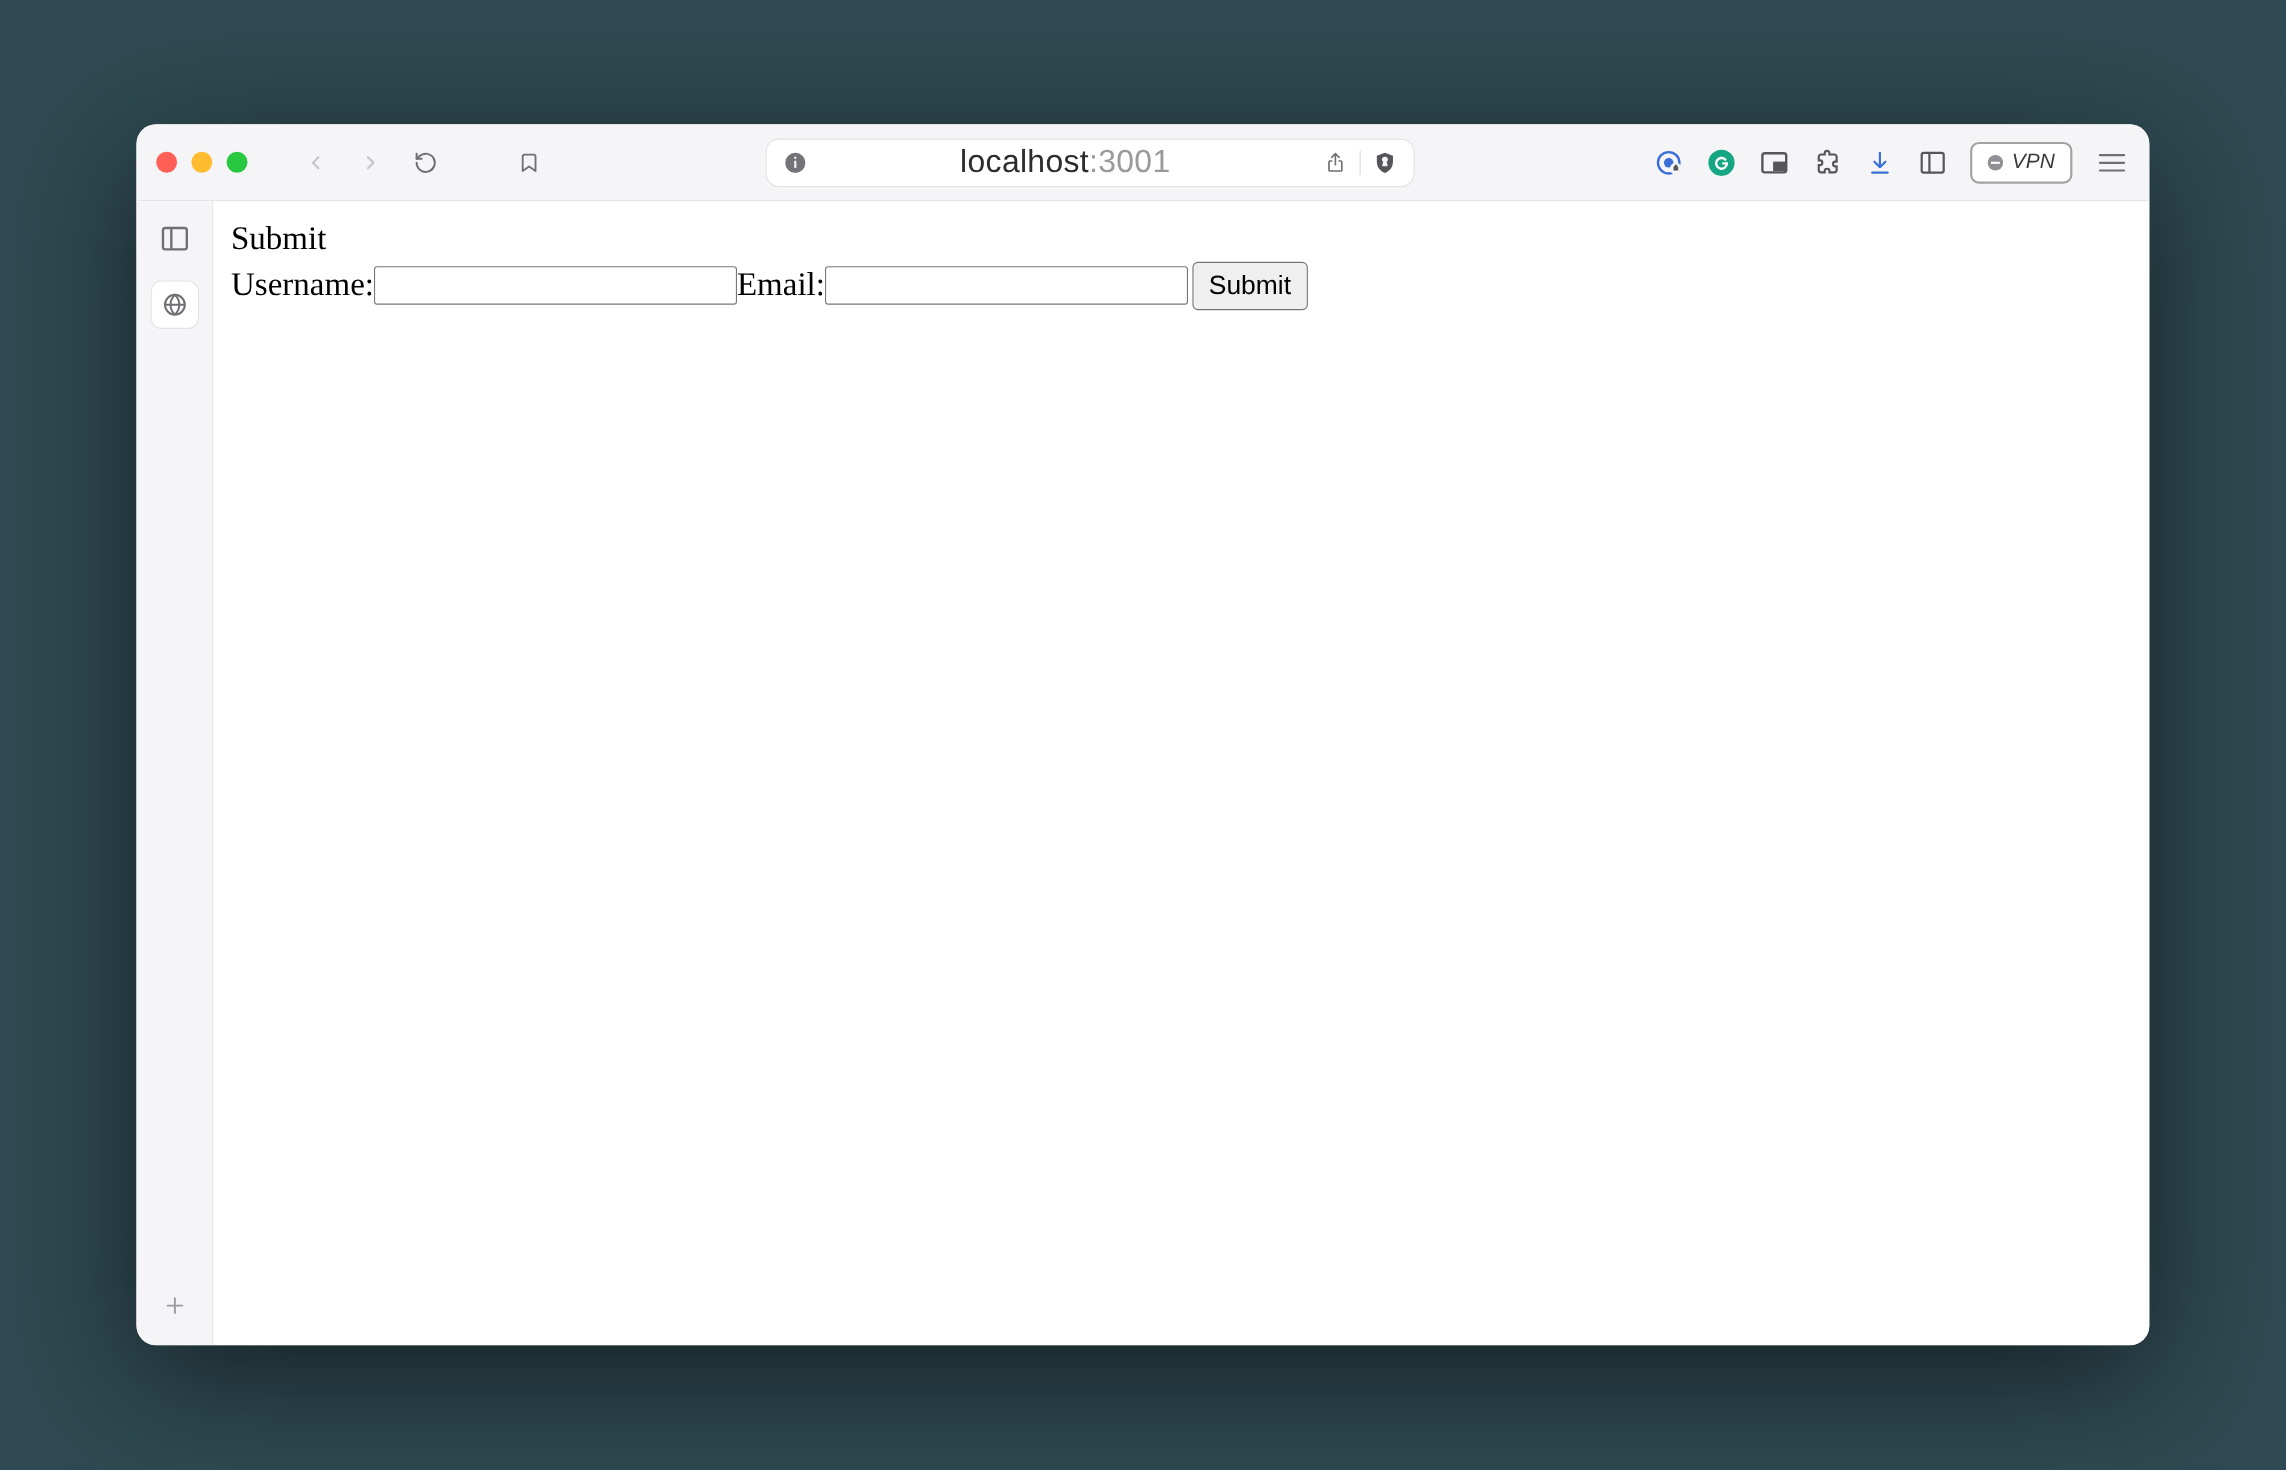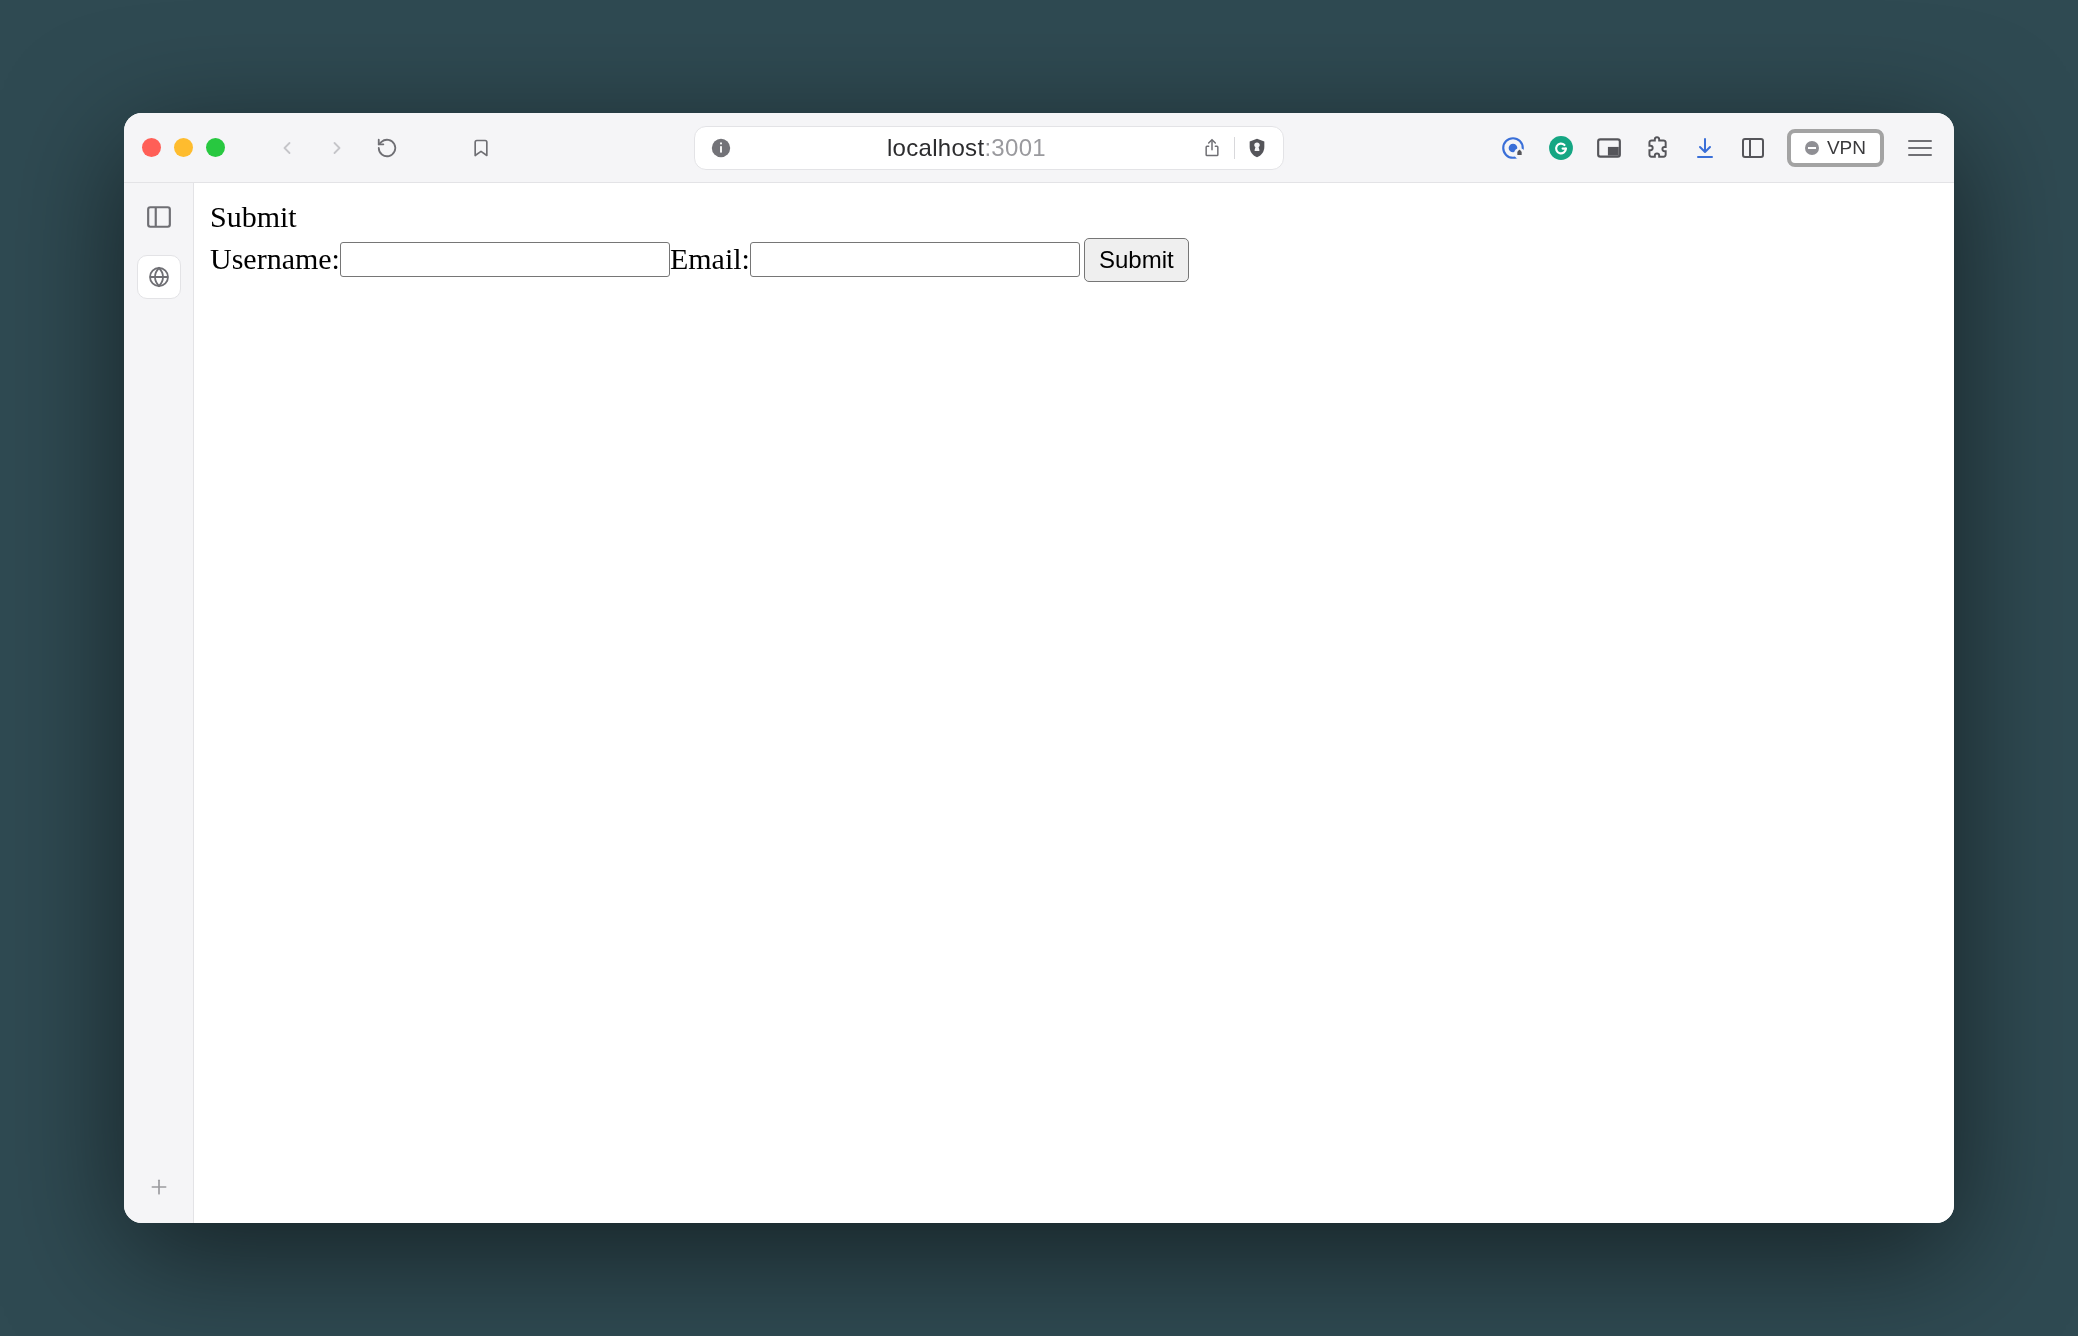--- a/index.html
+++ b/index.html
@@ -87,21 +87,21 @@
       width: 590px;
       height: 44px;
       background: #ffffff;
       border: 1px solid #e3e3e6;
       border-radius: 12px;
       display: flex;
       align-items: center;
       padding: 0 14px;
       gap: 12px;
       color: #3a3a3c;
-      font-size: 24px;
+      font-size: 29px;
     }
 
     .addr-bar .host { color: #2c2c2e; }
     .addr-bar .port { color: #9a9a9e; }
 
     .addr-icon {
       width: 24px;
       height: 24px;
       display: flex;
       align-items: center;
@@ -142,27 +142,28 @@
       display: flex;
       align-items: center;
       justify-content: center;
       color: #5d5d62;
     }
 
     .vpn-btn {
       height: 38px;
       padding: 0 14px;
       background: #ffffff;
-      border: 4px solid #a3a3a3;
+      border: 2px solid #a3a3a3;
       border-radius: 8px;
       display: flex;
       align-items: center;
       gap: 8px;
       font-size: 19px;
       color: #3a3a3c;
+      font-style: italic;
     }
 
     .vpn-dot {
       width: 14px;
       height: 14px;
       border-radius: 50%;
       background: #8f8f94;
       display: inline-block;
       position: relative;
     }

